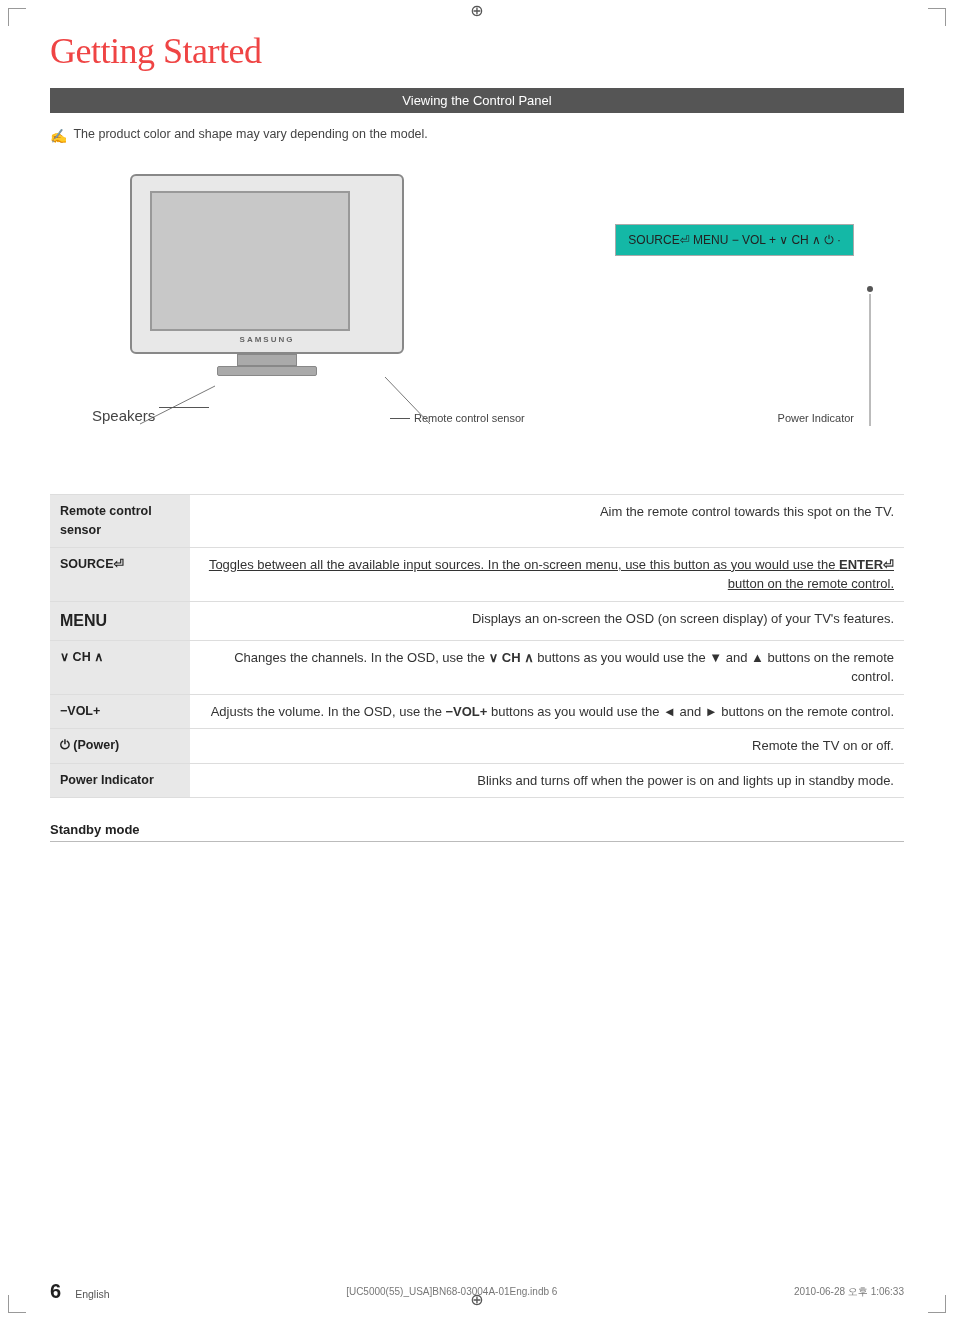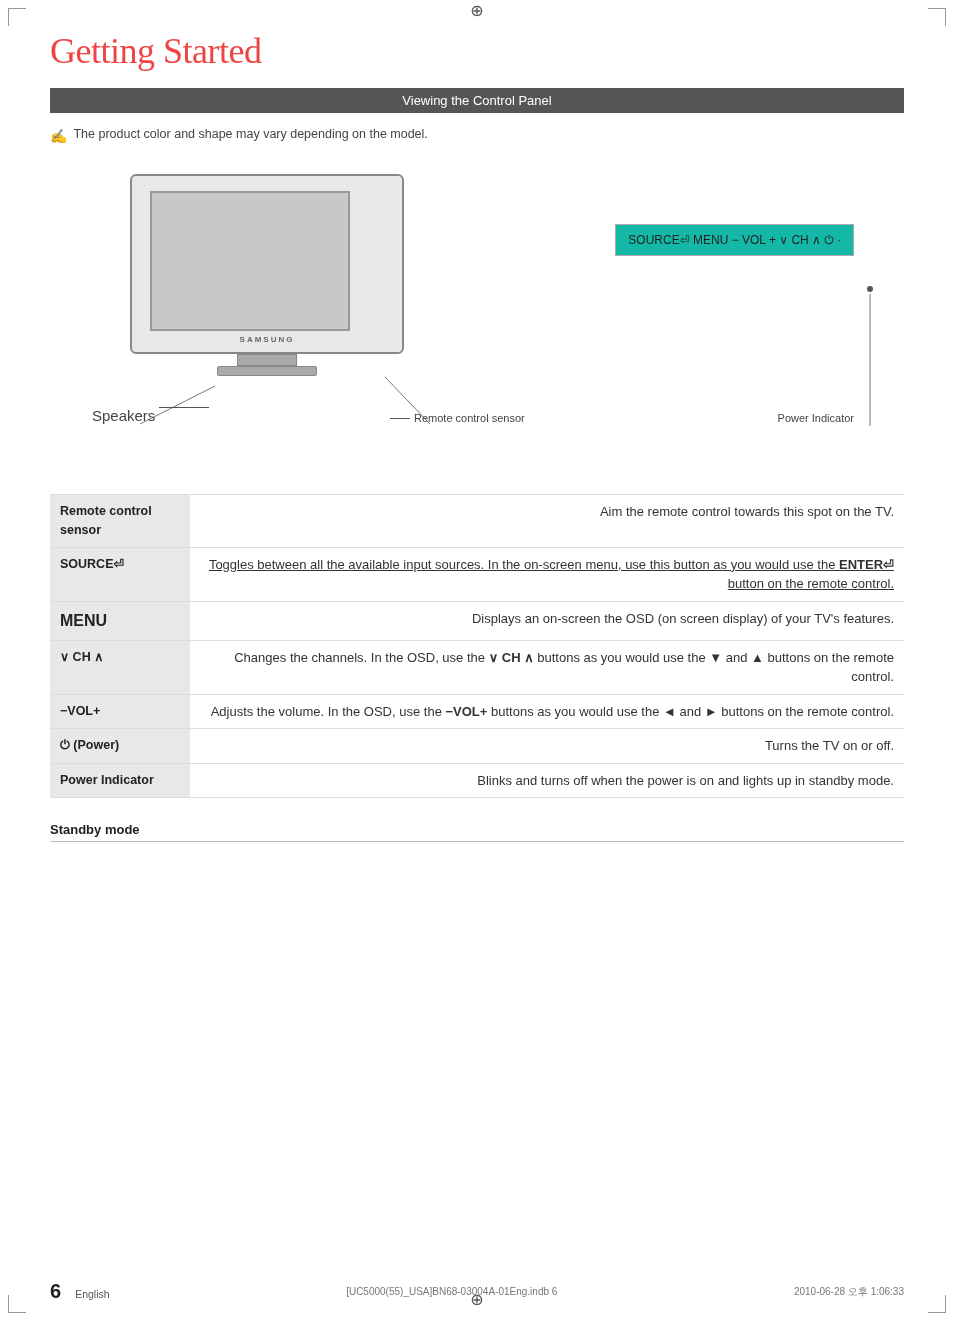--- a/index.html
+++ b/index.html
@@ -349,21 +349,21 @@
         <tr>
           <td style="background: rgb(232, 232, 232); width: 140px; font-size: 12.5px; font-weight: bold;">∨ CH ∧</td>
           <td style="font-size: 13px; line-height: 1.5;">Changes the channels. In the OSD, use the <b>∨ CH ∧</b> buttons as you would use the ▼ and ▲ buttons on the remote control.</td>
         </tr>
         <tr>
           <td style="background: rgb(232, 232, 232); width: 140px; font-size: 12.5px; font-weight: bold;">−VOL+</td>
           <td style="font-size: 13px; line-height: 1.5;">Adjusts the volume. In the OSD, use the <b>−VOL+</b> buttons as you would use the ◄ and ► buttons on the remote control.</td>
         </tr>
         <tr>
           <td style="background: rgb(232, 232, 232); width: 140px; font-size: 12.5px; font-weight: bold;">⏻ (Power)</td>
-          <td style="font-size: 13px; line-height: 1.5;">Turns the TV on or off.</td>
+          <td style="font-size: 13px; line-height: 1.5;">Remote the TV on or off.</td>
         </tr>
         <tr>
           <td style="background: rgb(232, 232, 232); width: 140px; font-size: 12.5px; font-weight: bold;">Power Indicator</td>
           <td style="font-size: 13px; line-height: 1.5;">Blinks and turns off when the power is on and lights up in standby mode.</td>
         </tr>
       </tbody>
   </table>
 
   <div>
     <div class="standby-title">Standby mode</div>

